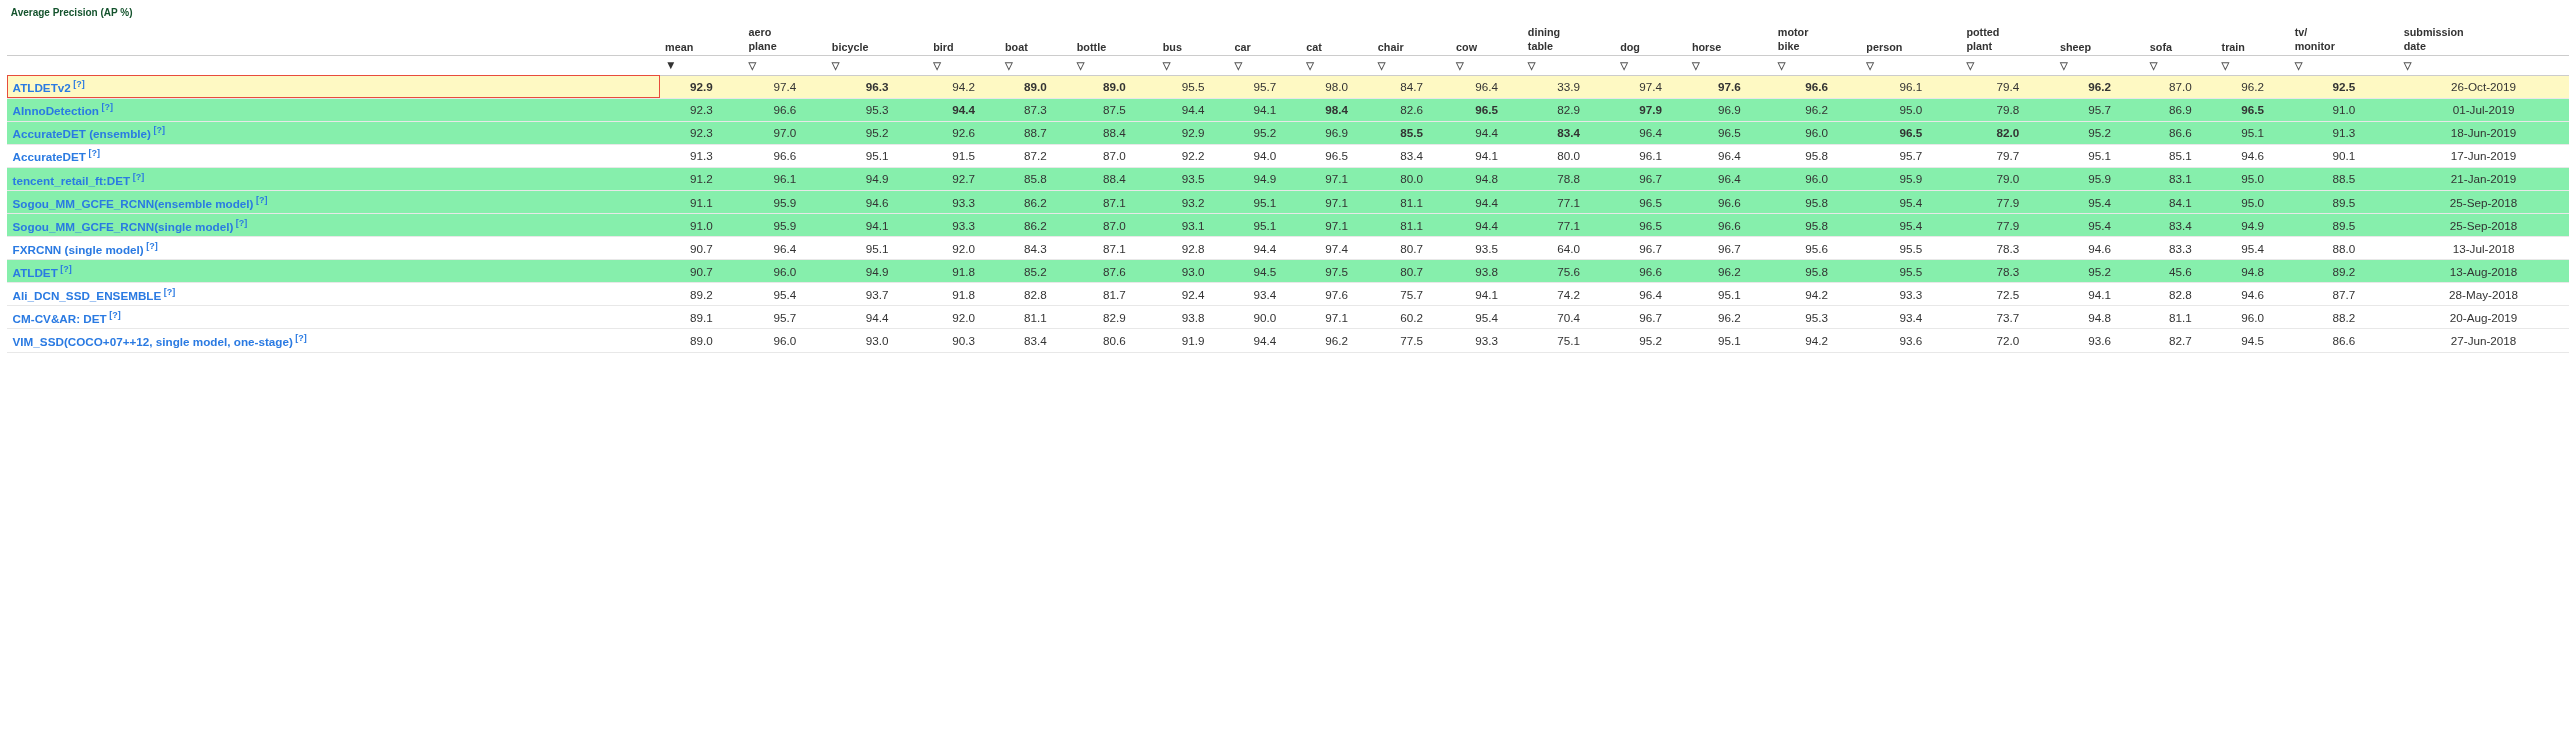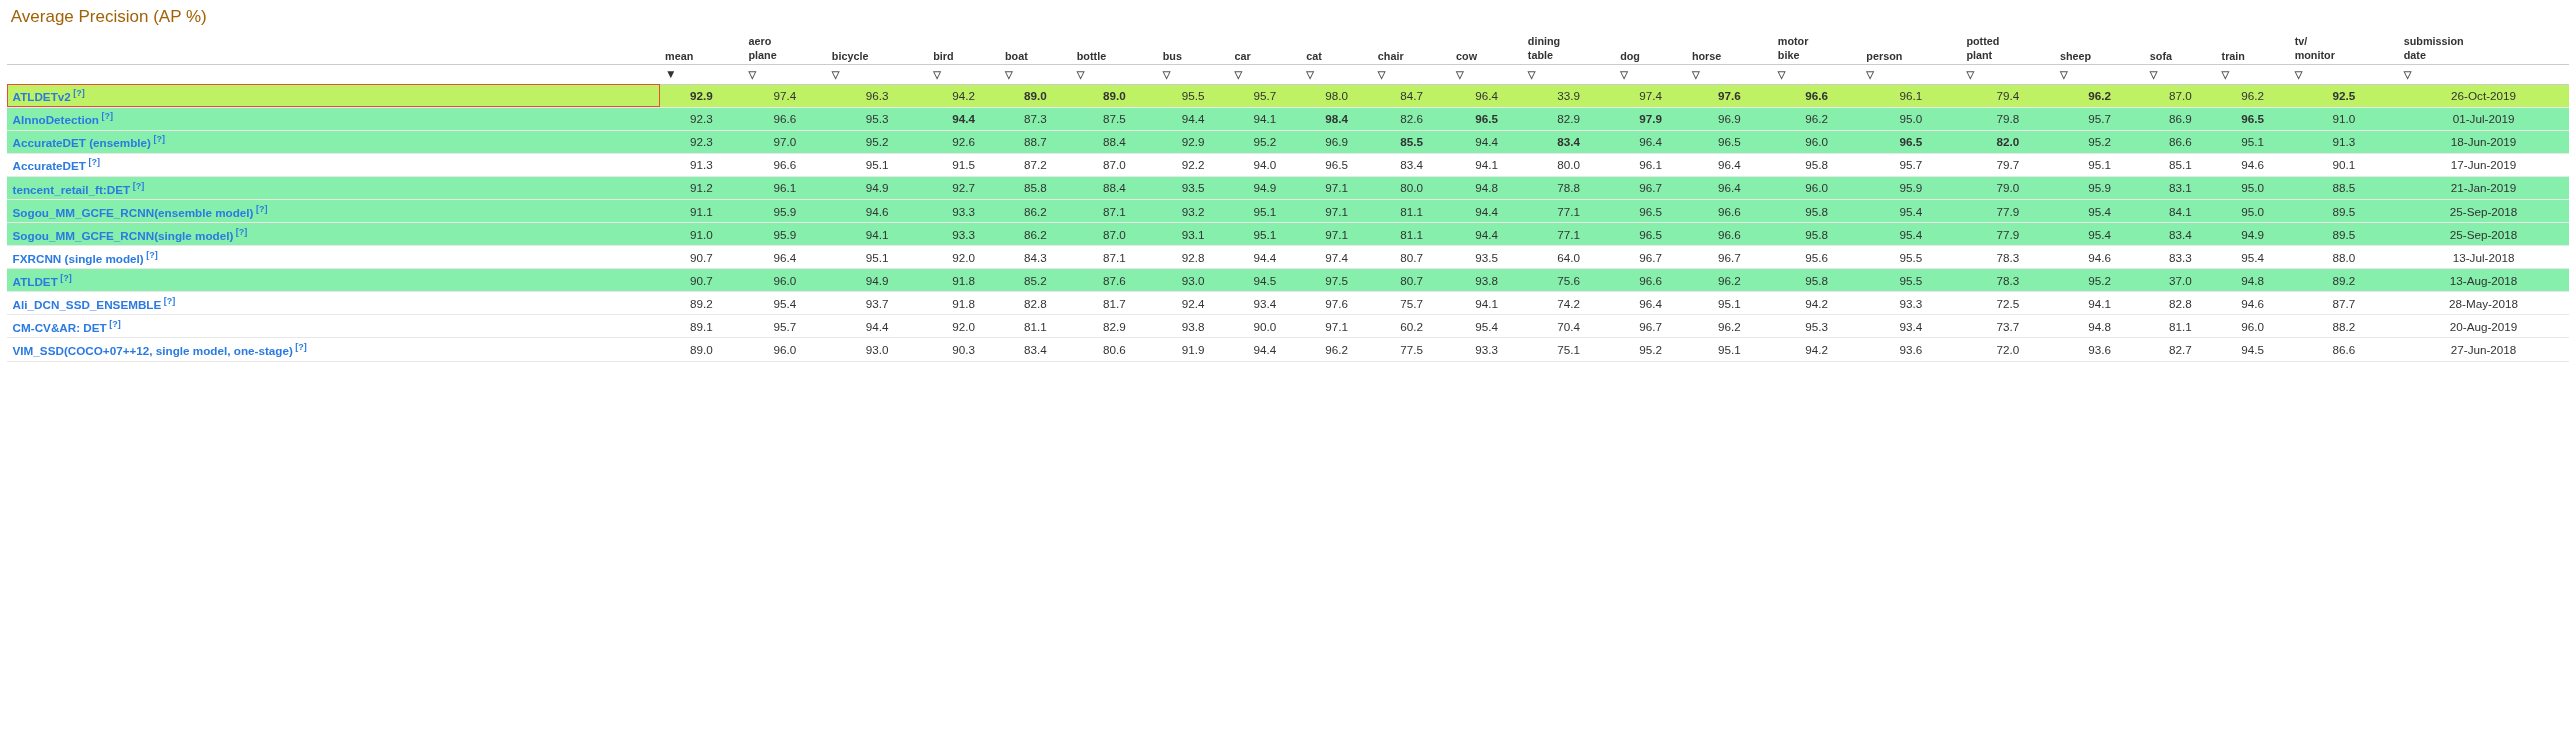--- a/index.html
+++ b/index.html
@@ -3,24 +3,24 @@
   <meta charset="utf-8">
   <style>
     * { box-sizing: border-box; margin: 0; padding: 0; }
     body {
       font-family: Arial, sans-serif;
       font-size: 11.7px;
       background: #fff;
       color: #333;
     }
     .page-title {
-      font-size: 17px;
-      font-weight: normal;
+      font-size: 10px;
+      font-weight: bold;
       padding: 7.2px 10.8px 3.6px 10.8px;
-      color: #a16207;
+      color: #14532d;
     }
     .table-wrapper {
       overflow-x: auto;
       padding: 0 7.2px;
     }
     table {
       border-collapse: collapse;
       width: 100%;
       min-width: 2337px;
     }
@@ -61,21 +61,21 @@
     }
     tbody tr td sup {
       font-size: 9px;
       color: #2a7ae2;
       cursor: pointer;
     }
     tbody tr.row-highlight-light {
       background-color: #86efac;
     }
     tbody tr.row-highlight-medium {
-      background-color: #bef264;
+      background-color: #fef9c3;
     }
     .sort-arrow {
       display: inline-block;
       color: #555;
       font-size: 10px;
     }
     .sort-arrow-active {
       color: #333;
       font-size: 11.7px;
     }
@@ -148,21 +148,21 @@
         <th><span class="sort-arrow">▽</span></th>
         <th><span class="sort-arrow">▽</span></th>
         <th><span class="sort-arrow">▽</span></th>
       </tr>
     </thead>
     <tbody id="table-body">
     <tr class="row-highlight-medium">
           <td class="col-name first-row-outline"><a href="#">ATLDETv2</a><sup> [?]</sup></td>
           <td style="font-weight: bold;">92.9</td>
           <td>97.4</td>
-          <td style="font-weight: normal;">96.3</td>
+          <td style="font-weight: bold;">96.3</td>
           <td>94.2</td>
           <td style="font-weight: bold;">89.0</td>
           <td style="font-weight: bold;">89.0</td>
           <td>95.5</td>
           <td>95.7</td>
           <td>98.0</td>
           <td>84.7</td>
           <td>96.4</td>
           <td>33.9</td>
           <td>97.4</td>
@@ -364,21 +364,21 @@
           <td>97.5</td>
           <td>80.7</td>
           <td>93.8</td>
           <td>75.6</td>
           <td>96.6</td>
           <td>96.2</td>
           <td>95.8</td>
           <td>95.5</td>
           <td>78.3</td>
           <td>95.2</td>
-          <td>37.0</td>
+          <td>45.6</td>
           <td>94.8</td>
           <td>89.2</td>
           <td>13-Aug-2018</td>
         </tr>
         <tr>
           <td class="col-name"><a href="#">Ali_DCN_SSD_ENSEMBLE</a><sup> [?]</sup></td>
           <td>89.2</td>
           <td>95.4</td>
           <td>93.7</td>
           <td>91.8</td>

